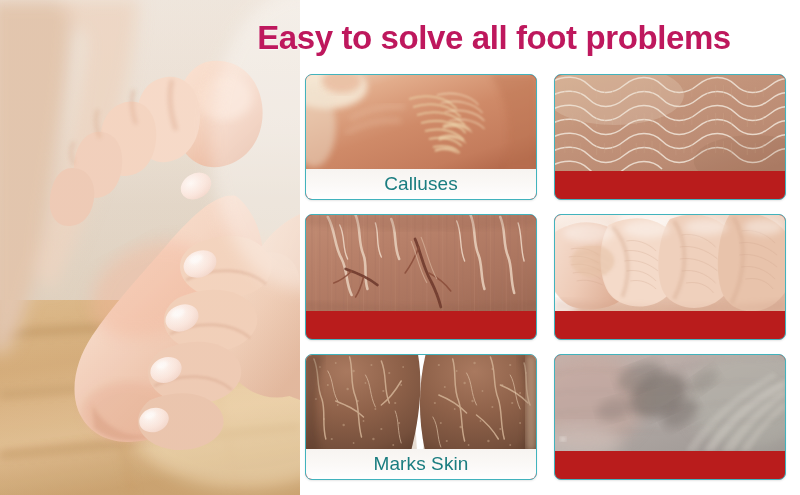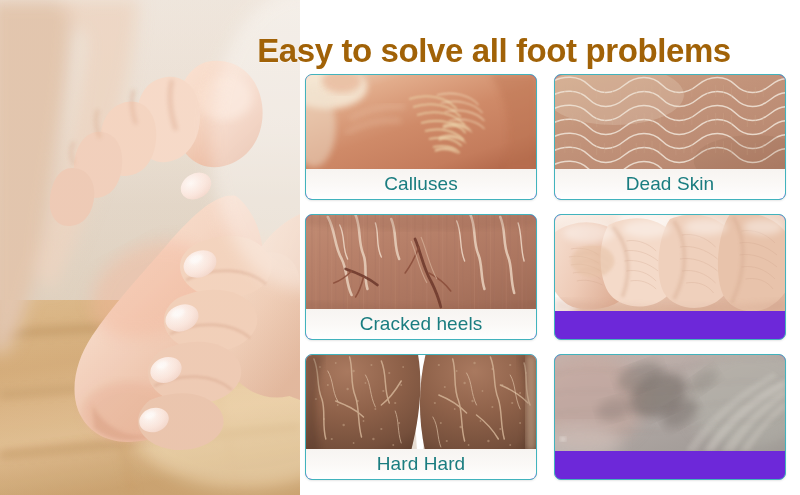--- a/index.html
+++ b/index.html
@@ -23,27 +23,27 @@
     left:0; top:0;
     width:300px; height:495px;
     overflow:hidden;
     background:#e8ded4;
   }
   .hero-photo svg { display:block; width:300px; height:495px; }
 
   
   .title {
     position:absolute;
-    left:196px; top:32px;
+    left:196px; top:19px;
     width:596px;
     text-align:center;
     font-size:33px;
     font-weight:bold;
     letter-spacing:-0.4px;
-    color:#a16207;
+    color:#be185d;
     font-family:"Liberation Sans", sans-serif;
     white-space:nowrap;
     text-shadow:0 1px 1px rgba(255,255,255,.6);
   }
 
   
   .grid {
     position:absolute;
     left:305px; top:74px;
     width:481px; height:406px;
@@ -52,21 +52,21 @@
     grid-template-rows:126px 126px 126px;
     column-gap:17px;
     row-gap:14px;
   }
 
   .card {
     position:relative;
     border:1.6px solid #41b3bd;
     border-radius:7px;
     overflow:hidden;
-    background:#6d28d9;
+    background:#b91c1c;
     box-shadow:0 1px 2px rgba(0,0,0,.10);
   }
 
   .card-photo {
     position:absolute;
     left:0; top:0; right:0;
     height:96px;
     overflow:hidden;
   }
   .card-photo svg { display:block; width:100%; height:96px; }
@@ -352,21 +352,20 @@
               <path d="M2,68 L2,78 M10,66 L10,78 M18,66 L18,78 M26,68 L26,80 M42,70 L42,80 M50,68 L50,78 M58,68 L58,78 M66,70 L66,80
                        M82,68 L82,78 M90,66 L90,78 M98,66 L98,78 M106,68 L106,80 M122,70 L122,80 M130,68 L130,78 M138,68 L138,78
                        M154,68 L154,78 M162,66 L162,78 M170,66 L170,78 M178,68 L178,80 M194,70 L194,80 M202,68 L202,78 M210,68 L210,78"></path>
             </g>
           </g>
 
           <ellipse cx="60" cy="20" rx="70" ry="30" fill="#f2e2d2" opacity="0.22"></ellipse>
           <ellipse cx="200" cy="86" rx="60" ry="26" fill="#8f6348" opacity="0.16"></ellipse>
         </svg>
       </div>
-      <div class="card-caption">Dead Skin</div>
     </div>
 
     <div class="card">
       <div class="card-photo">
         <svg viewBox="0 0 232 96" preserveAspectRatio="none" aria-hidden="true">
           <defs>
             <linearGradient id="c3bg" x1="0.1" y1="0" x2="0.9" y2="1">
               <stop offset="0%" stop-color="#c08a72"></stop>
               <stop offset="35%" stop-color="#b67f68"></stop>
               <stop offset="70%" stop-color="#ab755f"></stop>
@@ -422,21 +421,20 @@
             <path d="M106,26 C112,40 114,54 122,68"></path>
             <path d="M116,22 C122,36 124,50 132,64"></path>
           </g>
 
           <rect width="232" height="96" fill="none"></rect>
           <ellipse cx="116" cy="48" rx="130" ry="60" fill="none"></ellipse>
           <path d="M0,0 L232,0 L232,10 C150,18 80,16 0,10 Z" fill="#8d5c48" opacity="0.18" filter="url(#c3bb)"></path>
           <path d="M0,86 C80,92 150,94 232,86 L232,96 L0,96 Z" fill="#8d5c48" opacity="0.2" filter="url(#c3bb)"></path>
         </svg>
       </div>
-      <div class="card-caption">Cracked heels</div>
     </div>
 
     <div class="card">
       <div class="card-photo">
         <svg viewBox="0 0 232 96" preserveAspectRatio="none" aria-hidden="true">
           <defs>
             <linearGradient id="c4bg" x1="0" y1="0" x2="0.6" y2="1">
               <stop offset="0%" stop-color="#fbf1ea"></stop>
               <stop offset="30%" stop-color="#f2dccd"></stop>
               <stop offset="70%" stop-color="#e9c9b5"></stop>
@@ -607,21 +605,21 @@
             <path d="M206,20 C212,30 210,42 216,54"></path>
             <path d="M128,62 C134,72 132,82 136,92"></path>
           </g>
 
           <path d="M0,0 L18,0 C10,30 8,64 14,96 L0,96 Z" fill="#4a2f21" opacity="0.3" filter="url(#c5bb)"></path>
           <path d="M232,0 L214,0 C222,30 224,64 218,96 L232,96 Z" fill="#4a2f21" opacity="0.28" filter="url(#c5bb)"></path>
 
           <rect x="222" y="0" width="10" height="96" fill="#ddbfa2" opacity="0.55" filter="url(#c5bb)"></rect>
         </svg>
       </div>
-      <div class="card-caption">Hard Hard</div>
+      <div class="card-caption">Marks Skin</div>
     </div>
 
     <div class="card">
       <div class="card-photo">
         <svg viewBox="0 0 232 96" preserveAspectRatio="none" aria-hidden="true">
           <defs>
             <linearGradient id="c6bg" x1="0.1" y1="0" x2="0.9" y2="1">
               <stop offset="0%" stop-color="#c3b3ad"></stop>
               <stop offset="30%" stop-color="#b8aba6"></stop>
               <stop offset="60%" stop-color="#ada5a1"></stop>

